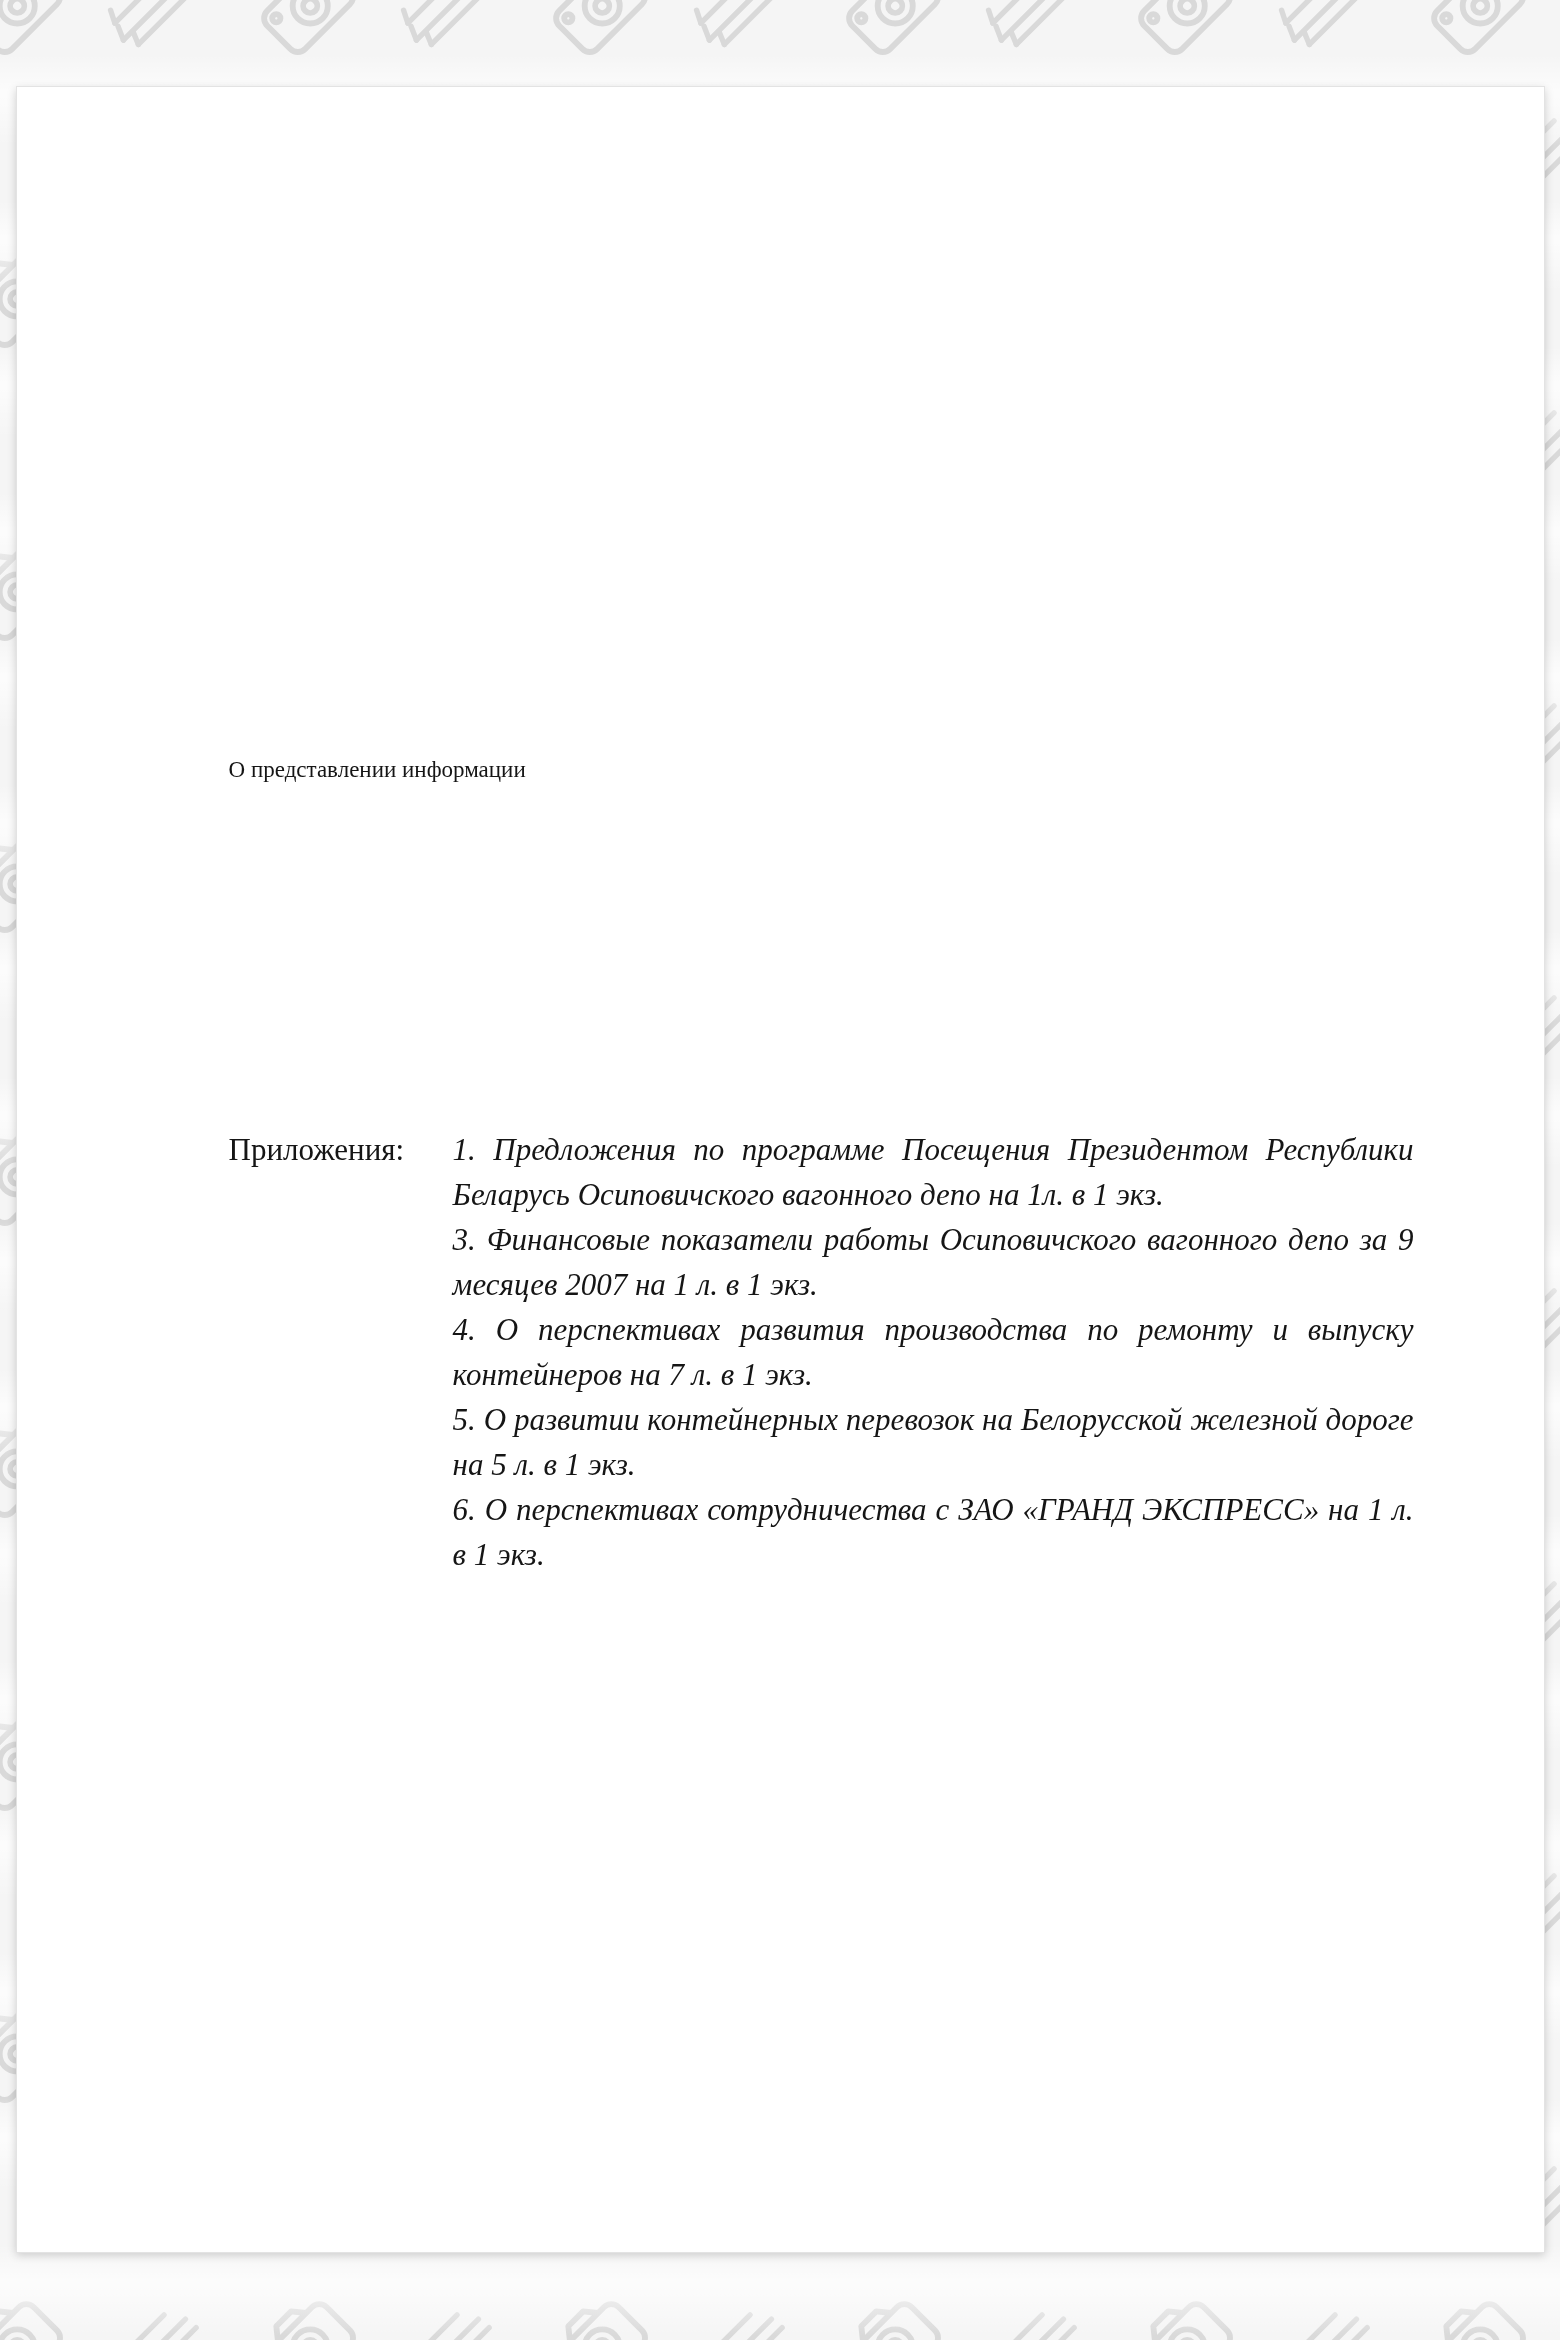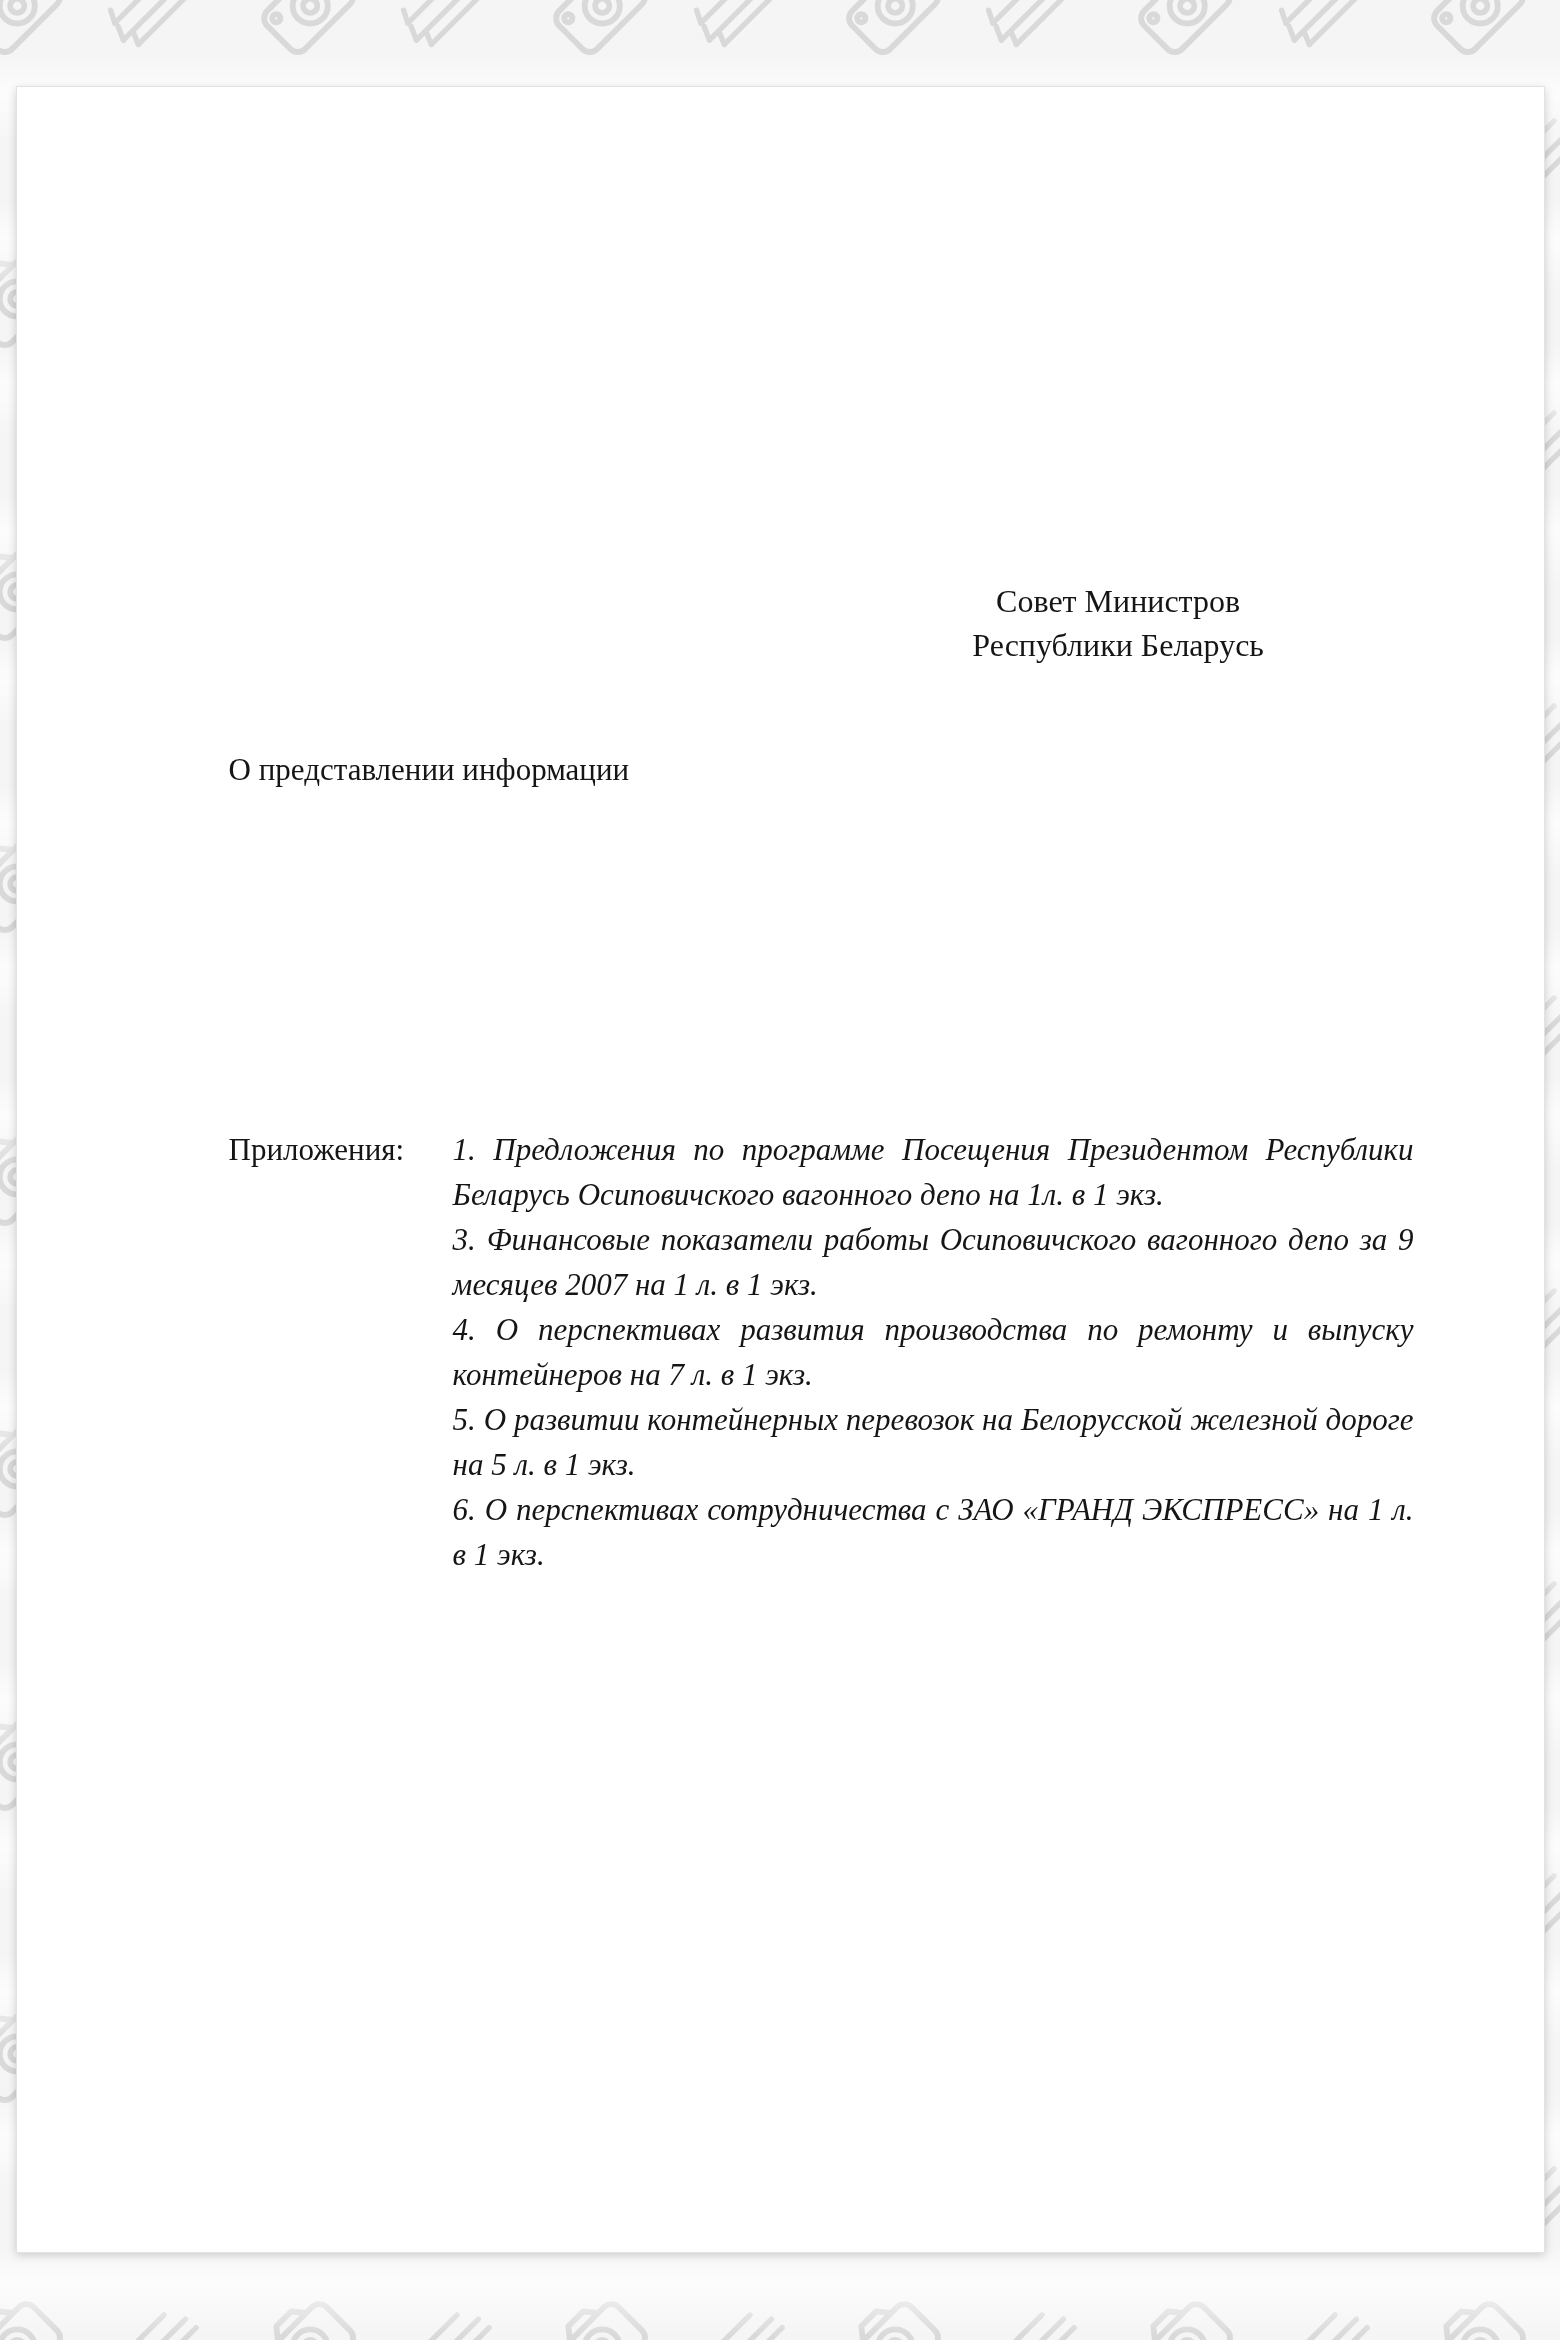--- a/index.html
+++ b/index.html
@@ -30,21 +30,21 @@
     border: 1px solid #e3e3e3;
     box-shadow: 0 2.9px 8.8px rgba(0,0,0,0.18);
     box-sizing: border-box;
   }
   .addressee {
     position: absolute; top: 492px; left: 892px; width: 419px;
     font-size: 32px; line-height: 44px; text-align: center;
   }
   .subject {
     position: absolute; top: 661px; left: 212px;
-    font-size: 31px; line-height: 44px;
+    font-size: 23px; line-height: 44px;
   }
   .body-par {
     position: absolute; top: 808px; left: 212px; width: 1185px;
     margin: 0;
     font-size: 31px; line-height: 45px;
     text-align: justify; text-indent: 65px;
   }
   .attachments {
     position: absolute; top: 1040px; left: 212px; width: 1185px;
     display: flex; align-items: flex-start;
@@ -1472,24 +1472,20 @@
           <circle cx="52" cy="53" r="15"></circle>
           <circle cx="52" cy="53" r="6"></circle>
           <path d="M36 30 l8 -10 h18 l8 10"></path>
           <circle cx="24" cy="40" r="3.5"></circle>
         </svg></div>
     </div>
   <div class="fog"></div>
 
   <div class="page">
 
-    <div class="addressee">
-      <div>Совет Министров</div>
-      <div>Республики Беларусь</div>
-    </div>
 
     <div class="subject">О представлении информации</div>
 
 
     <div class="attachments">
       <div class="att-label">Приложения:</div>
       <div class="att-items">
         <p class="att-item">1. Предложения по программе Посещения Президентом Республики Беларусь Осиповичского вагонного депо на 1л. в 1 экз.</p>
         <p class="att-item">3. Финансовые показатели работы Осиповичского вагонного депо за 9 месяцев 2007 на 1 л. в 1 экз.</p>
         <p class="att-item">4. О перспективах развития производства по ремонту и выпуску контейнеров на 7 л. в 1 экз.</p>

